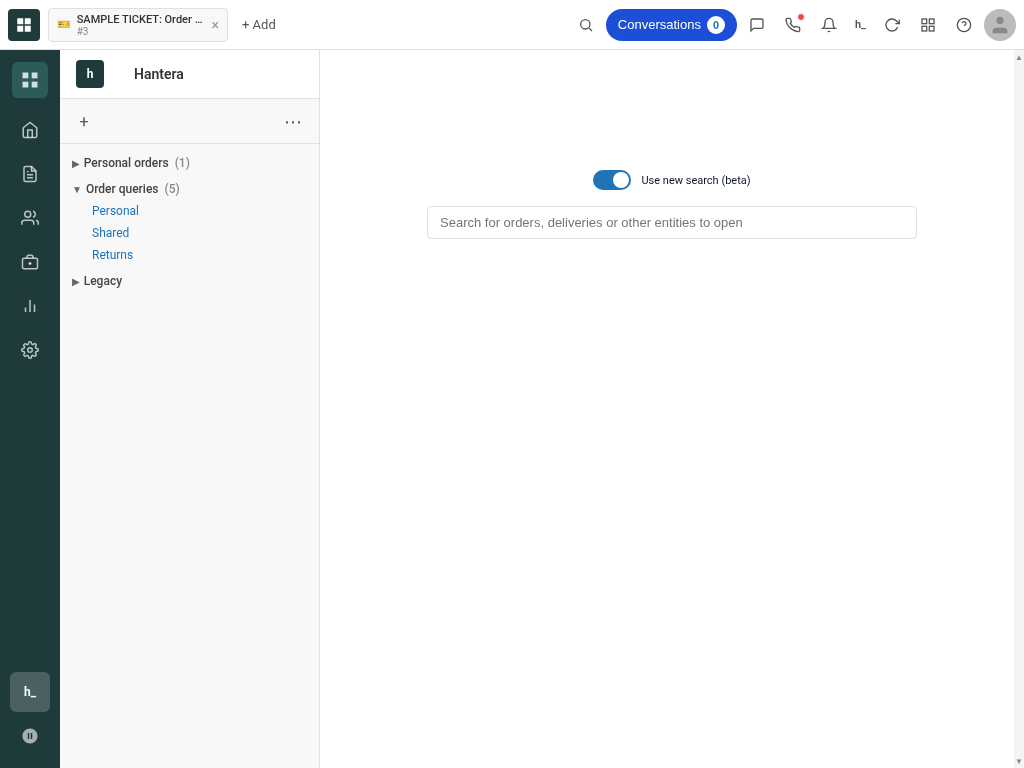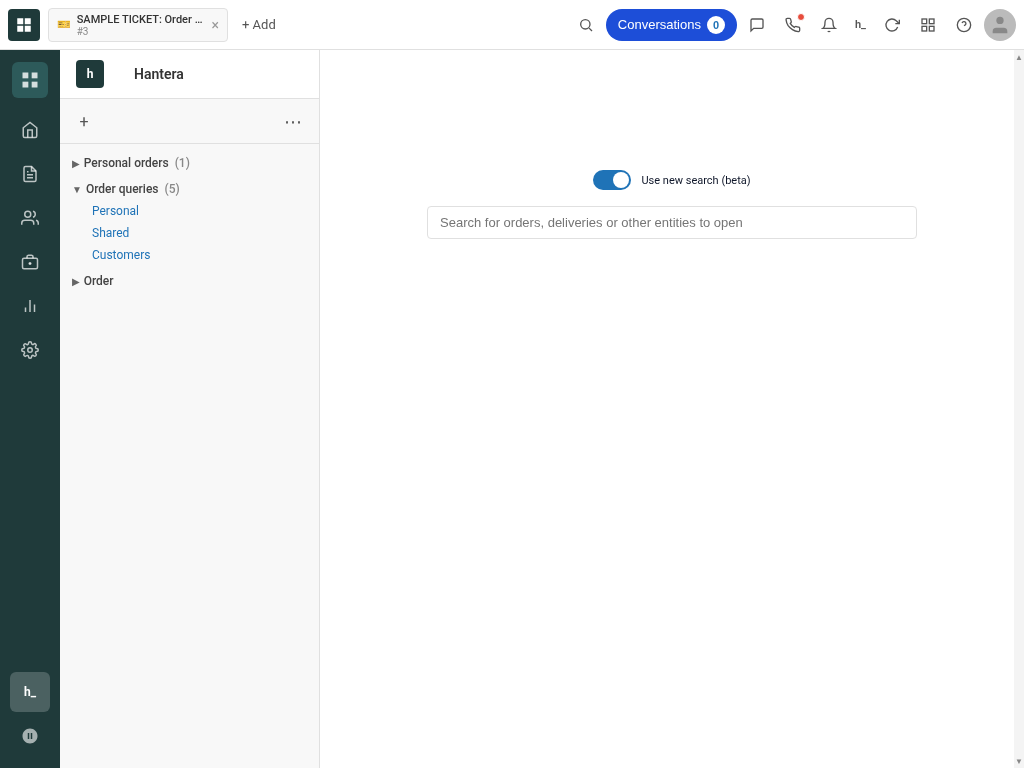--- a/index.html
+++ b/index.html
@@ -466,28 +466,28 @@
 
       <div class="query-group">
         <div class="query-group-header">
           <span class="expand-icon">▼</span>
           <span>Order queries</span>
           <span class="query-group-count">(5)</span>
         </div>
         <div class="query-items">
           <a class="query-item">Personal</a>
           <a class="query-item">Shared</a>
-          <a class="query-item">Customers</a>
+          <a class="query-item">Returns</a>
         </div>
       </div>
 
       <div class="query-group">
         <div class="query-group-header">
           <span class="expand-icon">▶</span>
-          <span>Order</span>
+          <span>Legacy</span>
         </div>
       </div>
     </div>
   </div>
 
   <div class="main-content">
 
     <div style="position:absolute;right:0;top:0;width:10px;height:100%;background:#f4f4f4;display:flex;flex-direction:column;align-items:center;z-index:10;">
       <div style="width:8px;height:14px;display:flex;align-items:center;justify-content:center;cursor:pointer;color:#888;font-size:8px;">▲</div>
       <div style="flex:1;"></div>

